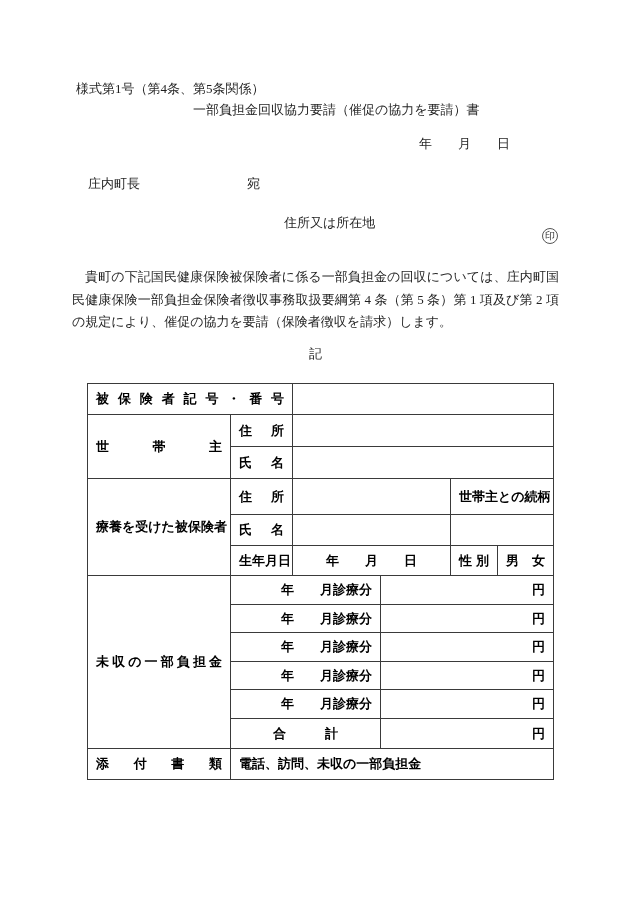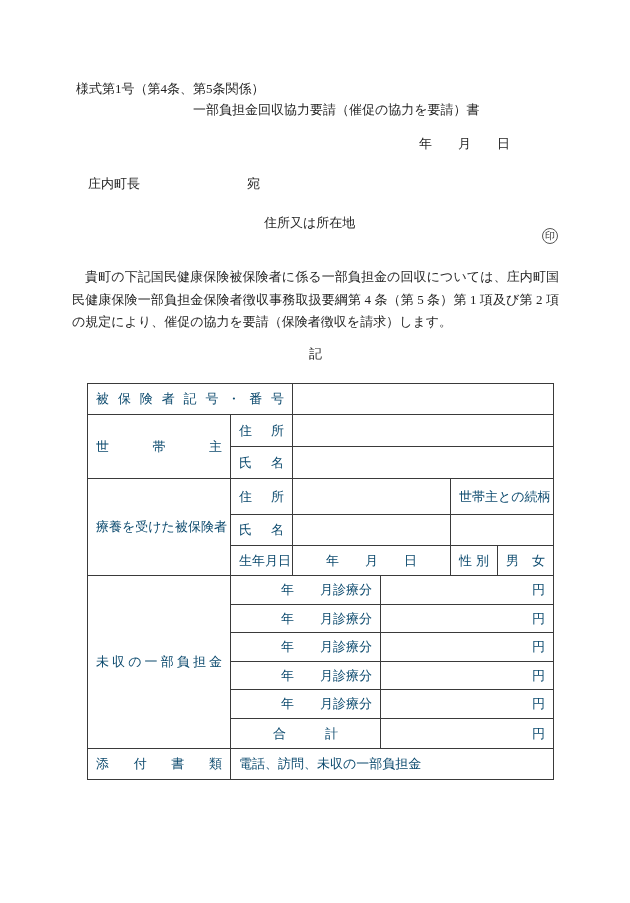--- a/index.html
+++ b/index.html
@@ -26,23 +26,24 @@
     display:flex; align-items:center; justify-content:center;
     font-size:10px; color:#333;
   }
 
   table.form {
     position:absolute; left:87px; top:383px;
     width:466px; border-collapse:collapse; table-layout:fixed;
   }
   table.form td {
     border:1px solid #3a3a3a;
-    font-size:13px; color:#0c4a6e;
+    font-size:13px; color:#000000;
     padding:0 8px; overflow:hidden; white-space:nowrap;
     vertical-align:middle;
+    font-weight:bold;
   }
   td.spread { text-align:justify; text-align-last:justify; }
   td.c { text-align:center;margin-top:10px; }
   td.r { text-align:right; }
   td.l { text-align:left; }
   td.p5 { padding:0 5px; }
   td.p6 { padding:0 6px;margin-top:8px; }
   td.p12 { padding:0 12px; }
   td.pr4 { padding-right:4px; }
   td.pr6 { padding-right:6px; }
@@ -57,21 +58,21 @@
 
   <div class="abs" style="left:76px; top:81px;">様式第1号（第4条、第5条関係）</div>
 
   <div class="abs" style="left:193px; top:102px;">一部負担金回収協力要請（催促の協力を要請）書</div>
 
   <div class="abs" style="right:68px; top:136px;">年　　月　　日</div>
 
   <div class="abs" style="left:88px; top:176px;">庄内町長</div>
   <div class="abs" style="left:247px; top:176px;">宛</div>
 
-  <div class="abs" style="left:264px; top:215px;">住所又は所在地</div>
+  <div class="abs" style="left:284px; top:215px;">住所又は所在地</div>
 
   <div class="seal">
     <span>印</span>
   </div>
 
   <div class="para">　貴町の下記国民健康保険被保険者に係る一部負担金の回収については、庄内町国民健康保険一部負担金保険者徴収事務取扱要綱第 4 条（第 5 条）第 1 項及び第 2 項の規定により、催促の協力を要請（保険者徴収を請求）します。</div>
 
   <div class="ki-wrap">
     <span>記</span>
   </div>

